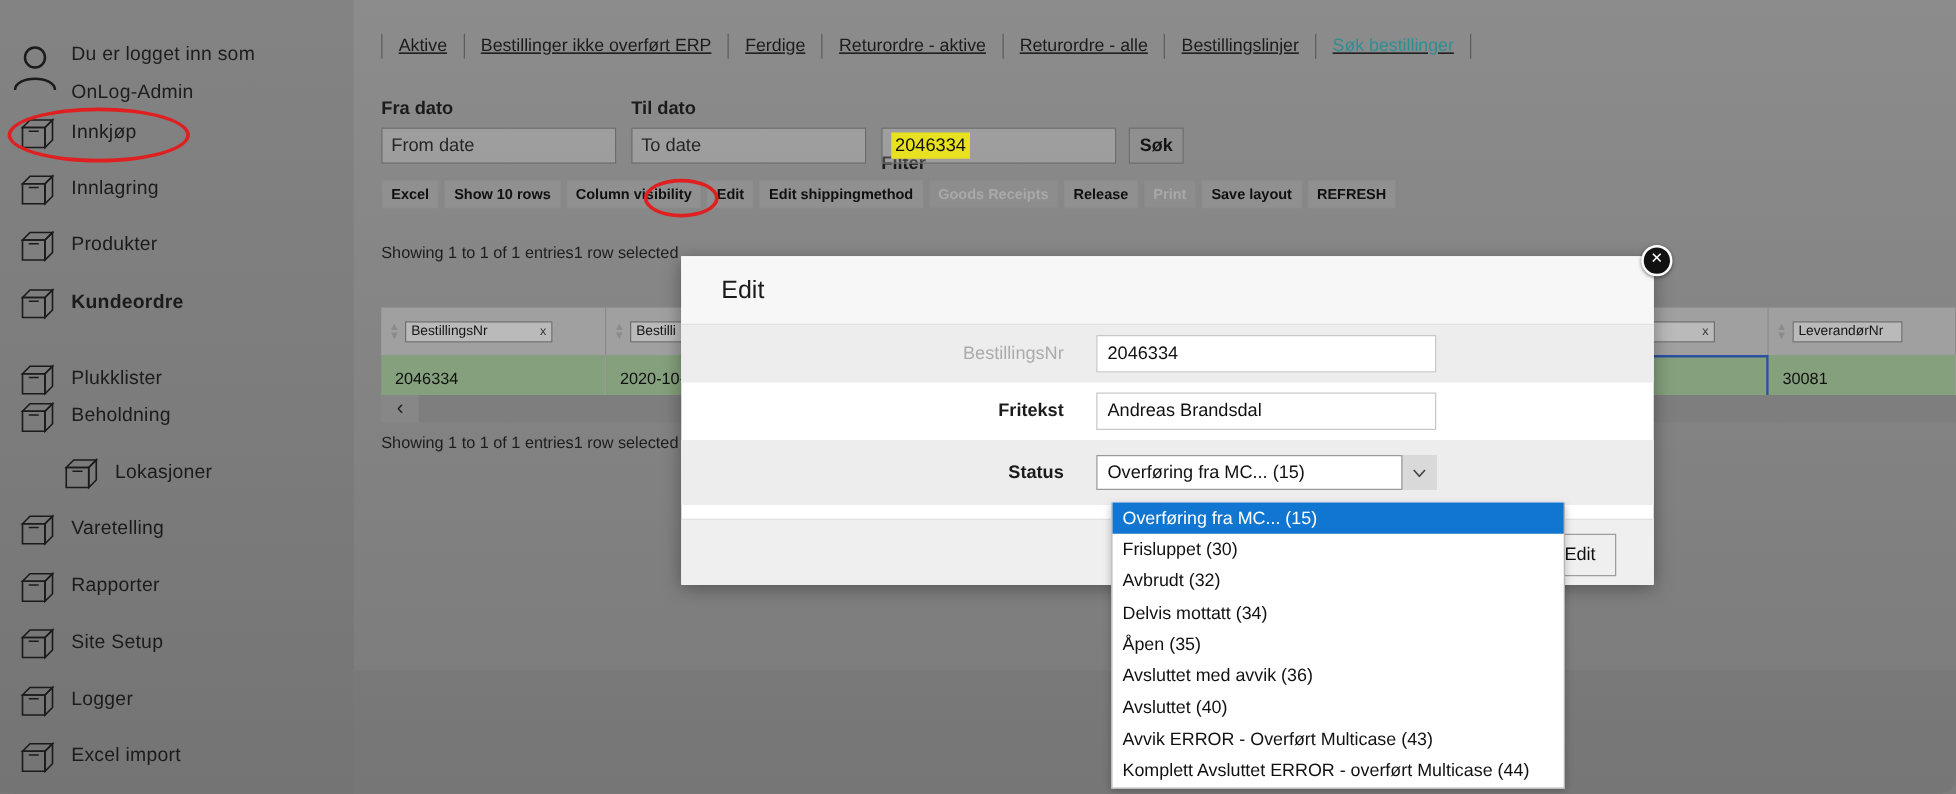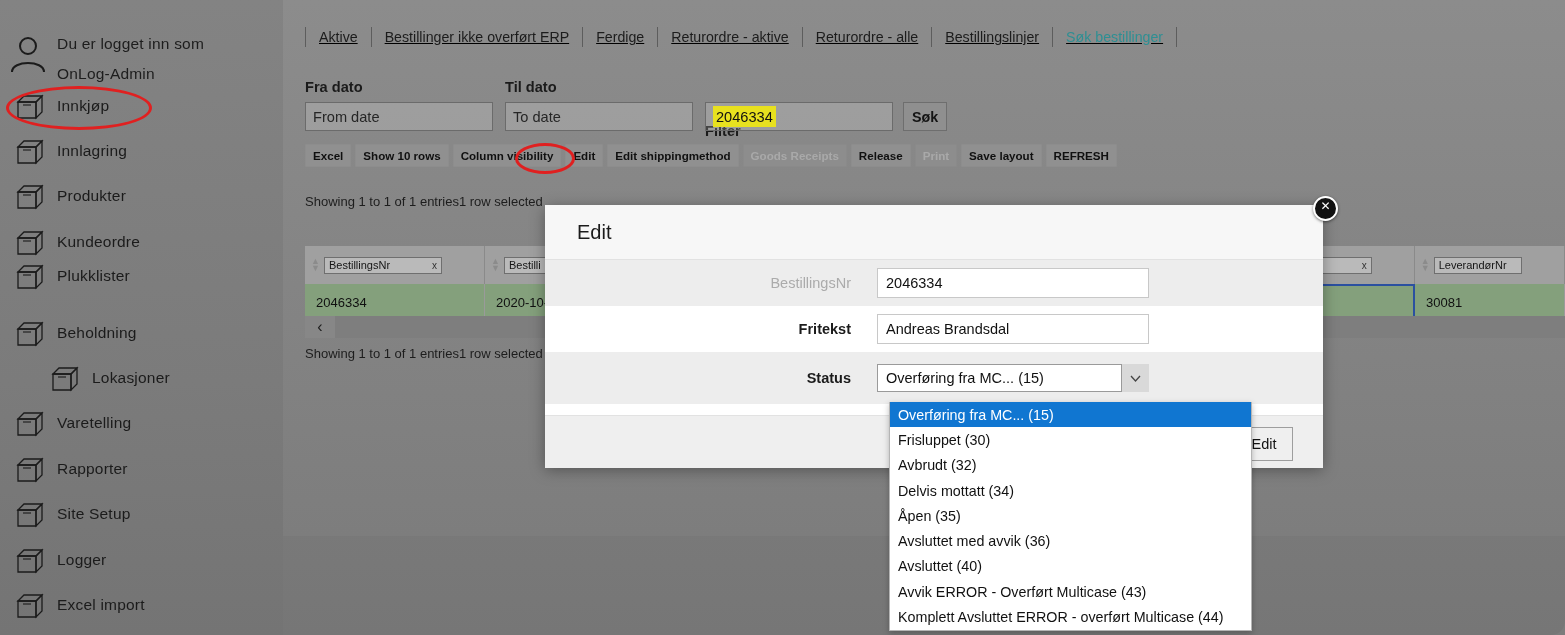--- a/index.html
+++ b/index.html
@@ -143,30 +143,30 @@
         </div>
         <div class="nav-item" style="top: 173.8px;">
           <span class="nav-icon"><svg viewBox="0 0 34 30">
               <path d="M4 11 L4 27 L22 27 L22 11 Z" fill="none" stroke="#1b1b1b" stroke-width="1.3"></path>
               <path d="M4 11 L10 5 L28 5 L22 11 Z" fill="none" stroke="#1b1b1b" stroke-width="1.3"></path>
               <path d="M22 11 L28 5 L28 21 L22 27 Z" fill="none" stroke="#1b1b1b" stroke-width="1.3"></path>
               <path d="M9 14 L17 14" stroke="#1b1b1b" stroke-width="1.1"></path>
             </svg></span>
           <span class="nav-label">Produkter</span>
         </div>
-        <div class="nav-item" style="top: 219.2px;">
+        <div class="nav-item" style="top: 219.2px; font-weight: bold;">
           <span class="nav-icon"><svg viewBox="0 0 34 30">
               <path d="M4 11 L4 27 L22 27 L22 11 Z" fill="none" stroke="#1b1b1b" stroke-width="1.3"></path>
               <path d="M4 11 L10 5 L28 5 L22 11 Z" fill="none" stroke="#1b1b1b" stroke-width="1.3"></path>
               <path d="M22 11 L28 5 L28 21 L22 27 Z" fill="none" stroke="#1b1b1b" stroke-width="1.3"></path>
               <path d="M9 14 L17 14" stroke="#1b1b1b" stroke-width="1.1"></path>
             </svg></span>
           <span class="nav-label">Kundeordre</span>
         </div>
-        <div class="nav-item" style="top: 253px;">
+        <div class="nav-item" style="top: 280px;">
           <span class="nav-icon"><svg viewBox="0 0 34 30">
               <path d="M4 11 L4 27 L22 27 L22 11 Z" fill="none" stroke="#1b1b1b" stroke-width="1.3"></path>
               <path d="M4 11 L10 5 L28 5 L22 11 Z" fill="none" stroke="#1b1b1b" stroke-width="1.3"></path>
               <path d="M22 11 L28 5 L28 21 L22 27 Z" fill="none" stroke="#1b1b1b" stroke-width="1.3"></path>
               <path d="M9 14 L17 14" stroke="#1b1b1b" stroke-width="1.1"></path>
             </svg></span>
           <span class="nav-label">Plukklister</span>
         </div>
         <div class="nav-item" style="top: 310px;">
           <span class="nav-icon"><svg viewBox="0 0 34 30">

